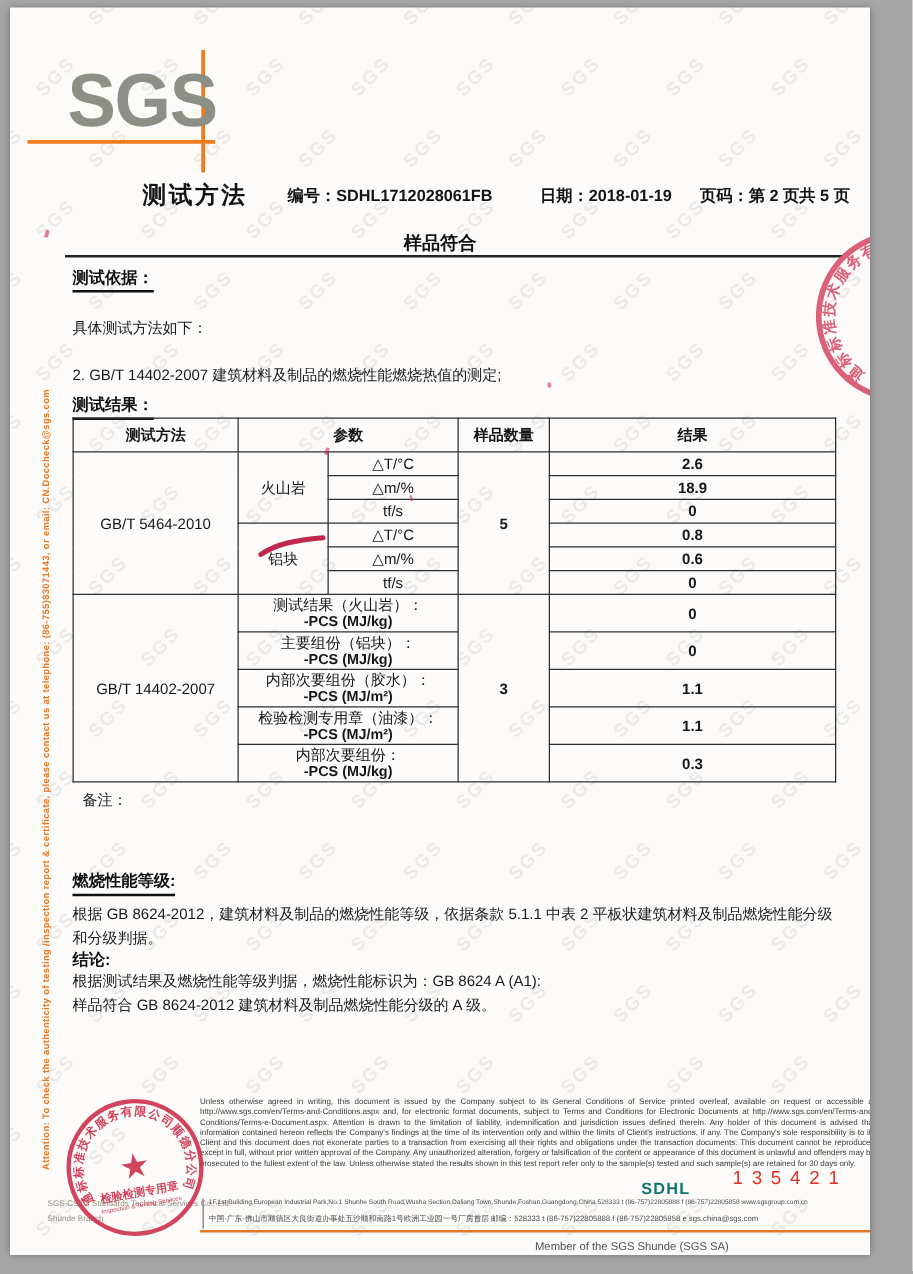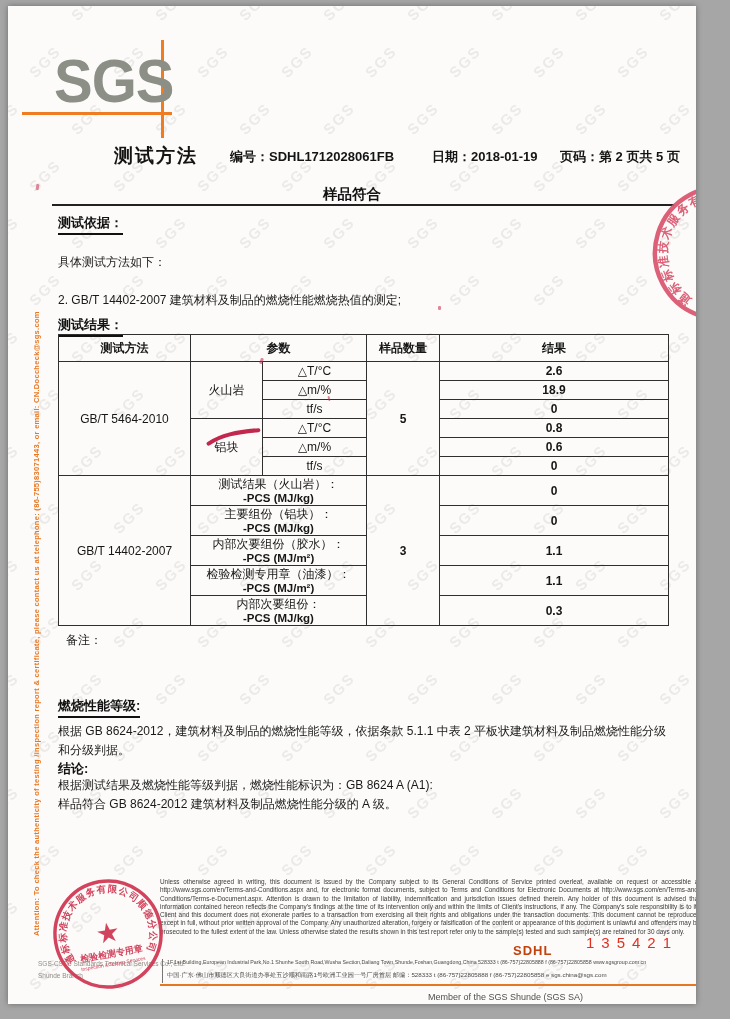--- a/index.html
+++ b/index.html
@@ -50,21 +50,21 @@
   table.results th{height:26px;font-weight:700;}
   tr.r1{height:19px;} tr.r2{height:30px;}
   td .cl{line-height:14px;font-size:12px;}
   td .unit{line-height:14px;font-size:11.5px;font-weight:700;}
   .num{font-weight:700;}
   
   .disclaimer{
     position:absolute;left:152px;top:872px;width:540px;
     font-size:6.4px;line-height:8.3px;color:#3a3a3a;text-align:justify;
   }
-  .code-word{position:absolute;left:505px;top:937px;font-size:13px;font-weight:700;color:#c2410c;letter-spacing:1px;}
+  .code-word{position:absolute;left:505px;top:937px;font-size:13px;font-weight:700;color:#0f766e;letter-spacing:1px;}
   .code-digits{position:absolute;left:578px;top:928px;font-size:15px;color:#e13022;letter-spacing:7px;font-weight:400;}
   .addr-bar{position:absolute;left:154px;top:953px;width:1px;height:24px;background:#777;}
   .addr-en{position:absolute;left:159px;top:953px;width:528px;font-size:5.3px;color:#4a4a4a;white-space:nowrap;}
   .addr-cn{position:absolute;left:159px;top:965px;width:528px;font-size:6.2px;color:#4a4a4a;white-space:nowrap;}
   .orange-rule{position:absolute;left:152px;top:978px;width:538px;height:2px;background:#e87722;}
   .member{position:absolute;left:420px;top:986px;font-size:9px;color:#4f4f4f;}
   .company1{position:absolute;left:30px;top:954px;font-size:6.5px;color:#938c85;}
   .company2{position:absolute;left:30px;top:966px;font-size:6.5px;color:#938c85;}
   
   .stamp-left{position:absolute;left:40px;top:868px;width:120px;height:120px;transform:rotate(-10deg);opacity:.92;}

